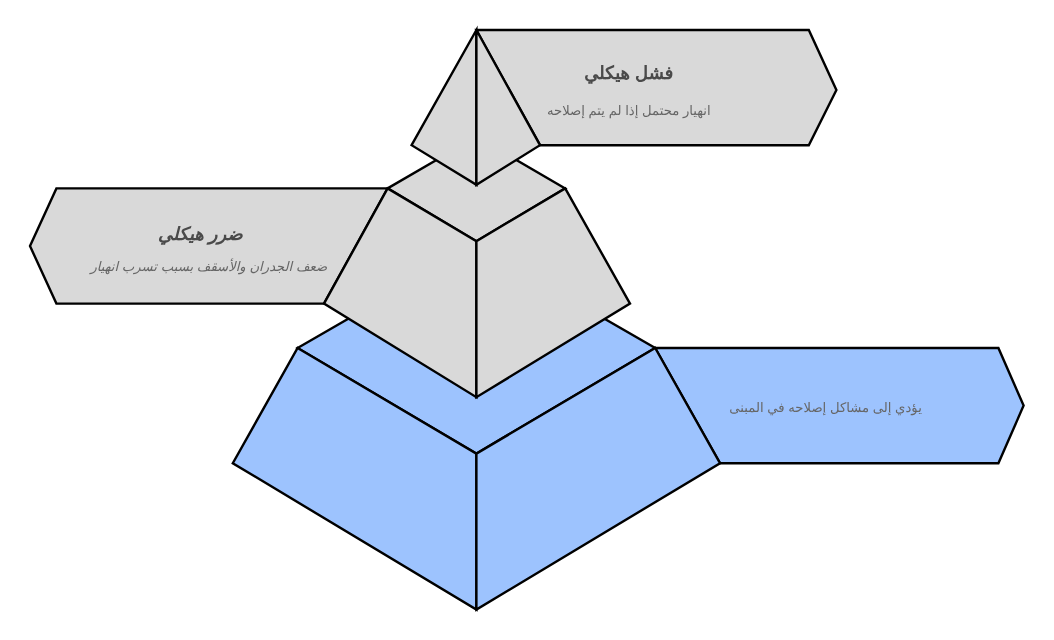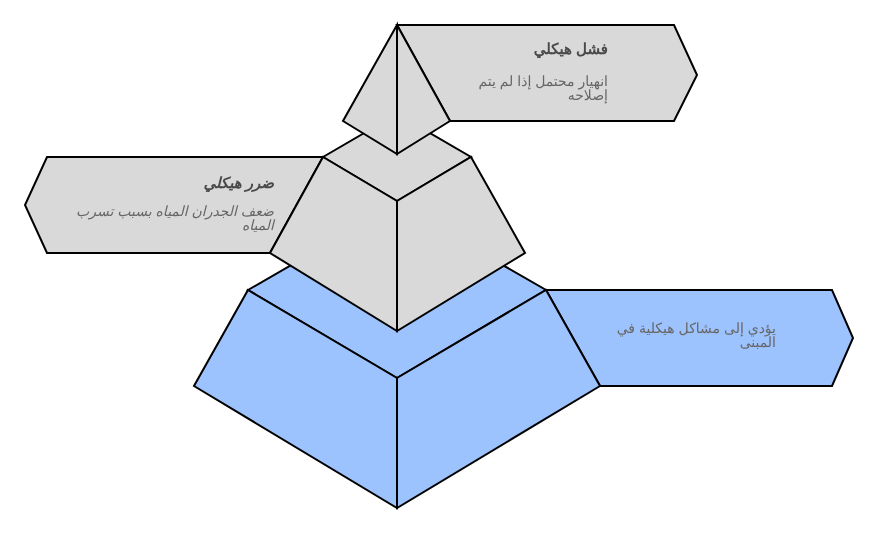--- a/index.html
+++ b/index.html
@@ -1,20 +1,20 @@
 <!DOCTYPE html>
 <html><head>
   <meta charset="utf-8">
   <style>
     html, body { margin: 0; padding: 0; background: #ffffff; }
     body { width: 878px; height: 533px; position: relative; overflow: hidden; font-family: "Liberation Sans", sans-serif; }
     #diagram { position: absolute; left: 0; top: 0; }
-    .label { position: absolute; direction: rtl; text-align: right; color: #555555; }
+    .label { position: absolute; direction: rtl; text-align: center; color: #555555; margin-top: 12px; }
     .label .title { font-weight: bold; font-size: 15px; color: #4a4a4a; display: block; }
-    .label .desc { font-size: 14px; color: #666666; display: block; margin-top: 16px; line-height: 14px; }
+    .label .desc { font-size: 11px; color: #666666; display: block; margin-top: 16px; line-height: 14px; }
   </style>
 </head>
 <body>
 
 <svg id="diagram" width="878" height="533" viewBox="0 0 878 533">
   <g stroke="#000" stroke-width="2" stroke-linejoin="miter">
 
     <polygon points="546,290 832,290 853,338 832,386 600,386" fill="#9dc3fe"></polygon>
 
     <polygon points="248,290 397,204 546,290 397,378" fill="#9dc3fe"></polygon>
@@ -34,18 +34,18 @@
   </g>
 </svg>
 
 <div class="label" style="left:440px; top:40px; width:168px;">
   <span class="title">فشل هيكلي</span>
   <span class="desc">انهيار محتمل إذا لم يتم إصلاحه</span>
 </div>
 
 <div class="label" style="left:60px; top:174px; width:214px;font-style:italic;">
   <span class="title">ضرر هيكلي</span>
-  <span class="desc" style="margin-top:12px; width:200px; margin-left:14px;">ضعف الجدران المياه بسبب تسرب المياه</span>
+  <span class="desc" style="margin-top:12px; width:200px; margin-left:14px;">ضعف الجدران والأسقف بسبب تسرب انهيار</span>
 </div>
 
 <div class="label" style="left:600px; top:305px; width:176px;">
-  <span class="desc">يؤدي إلى مشاكل هيكلية في المبنى</span>
+  <span class="desc">يؤدي إلى مشاكل إصلاحه في المبنى</span>
 </div>
 
 </body></html>

